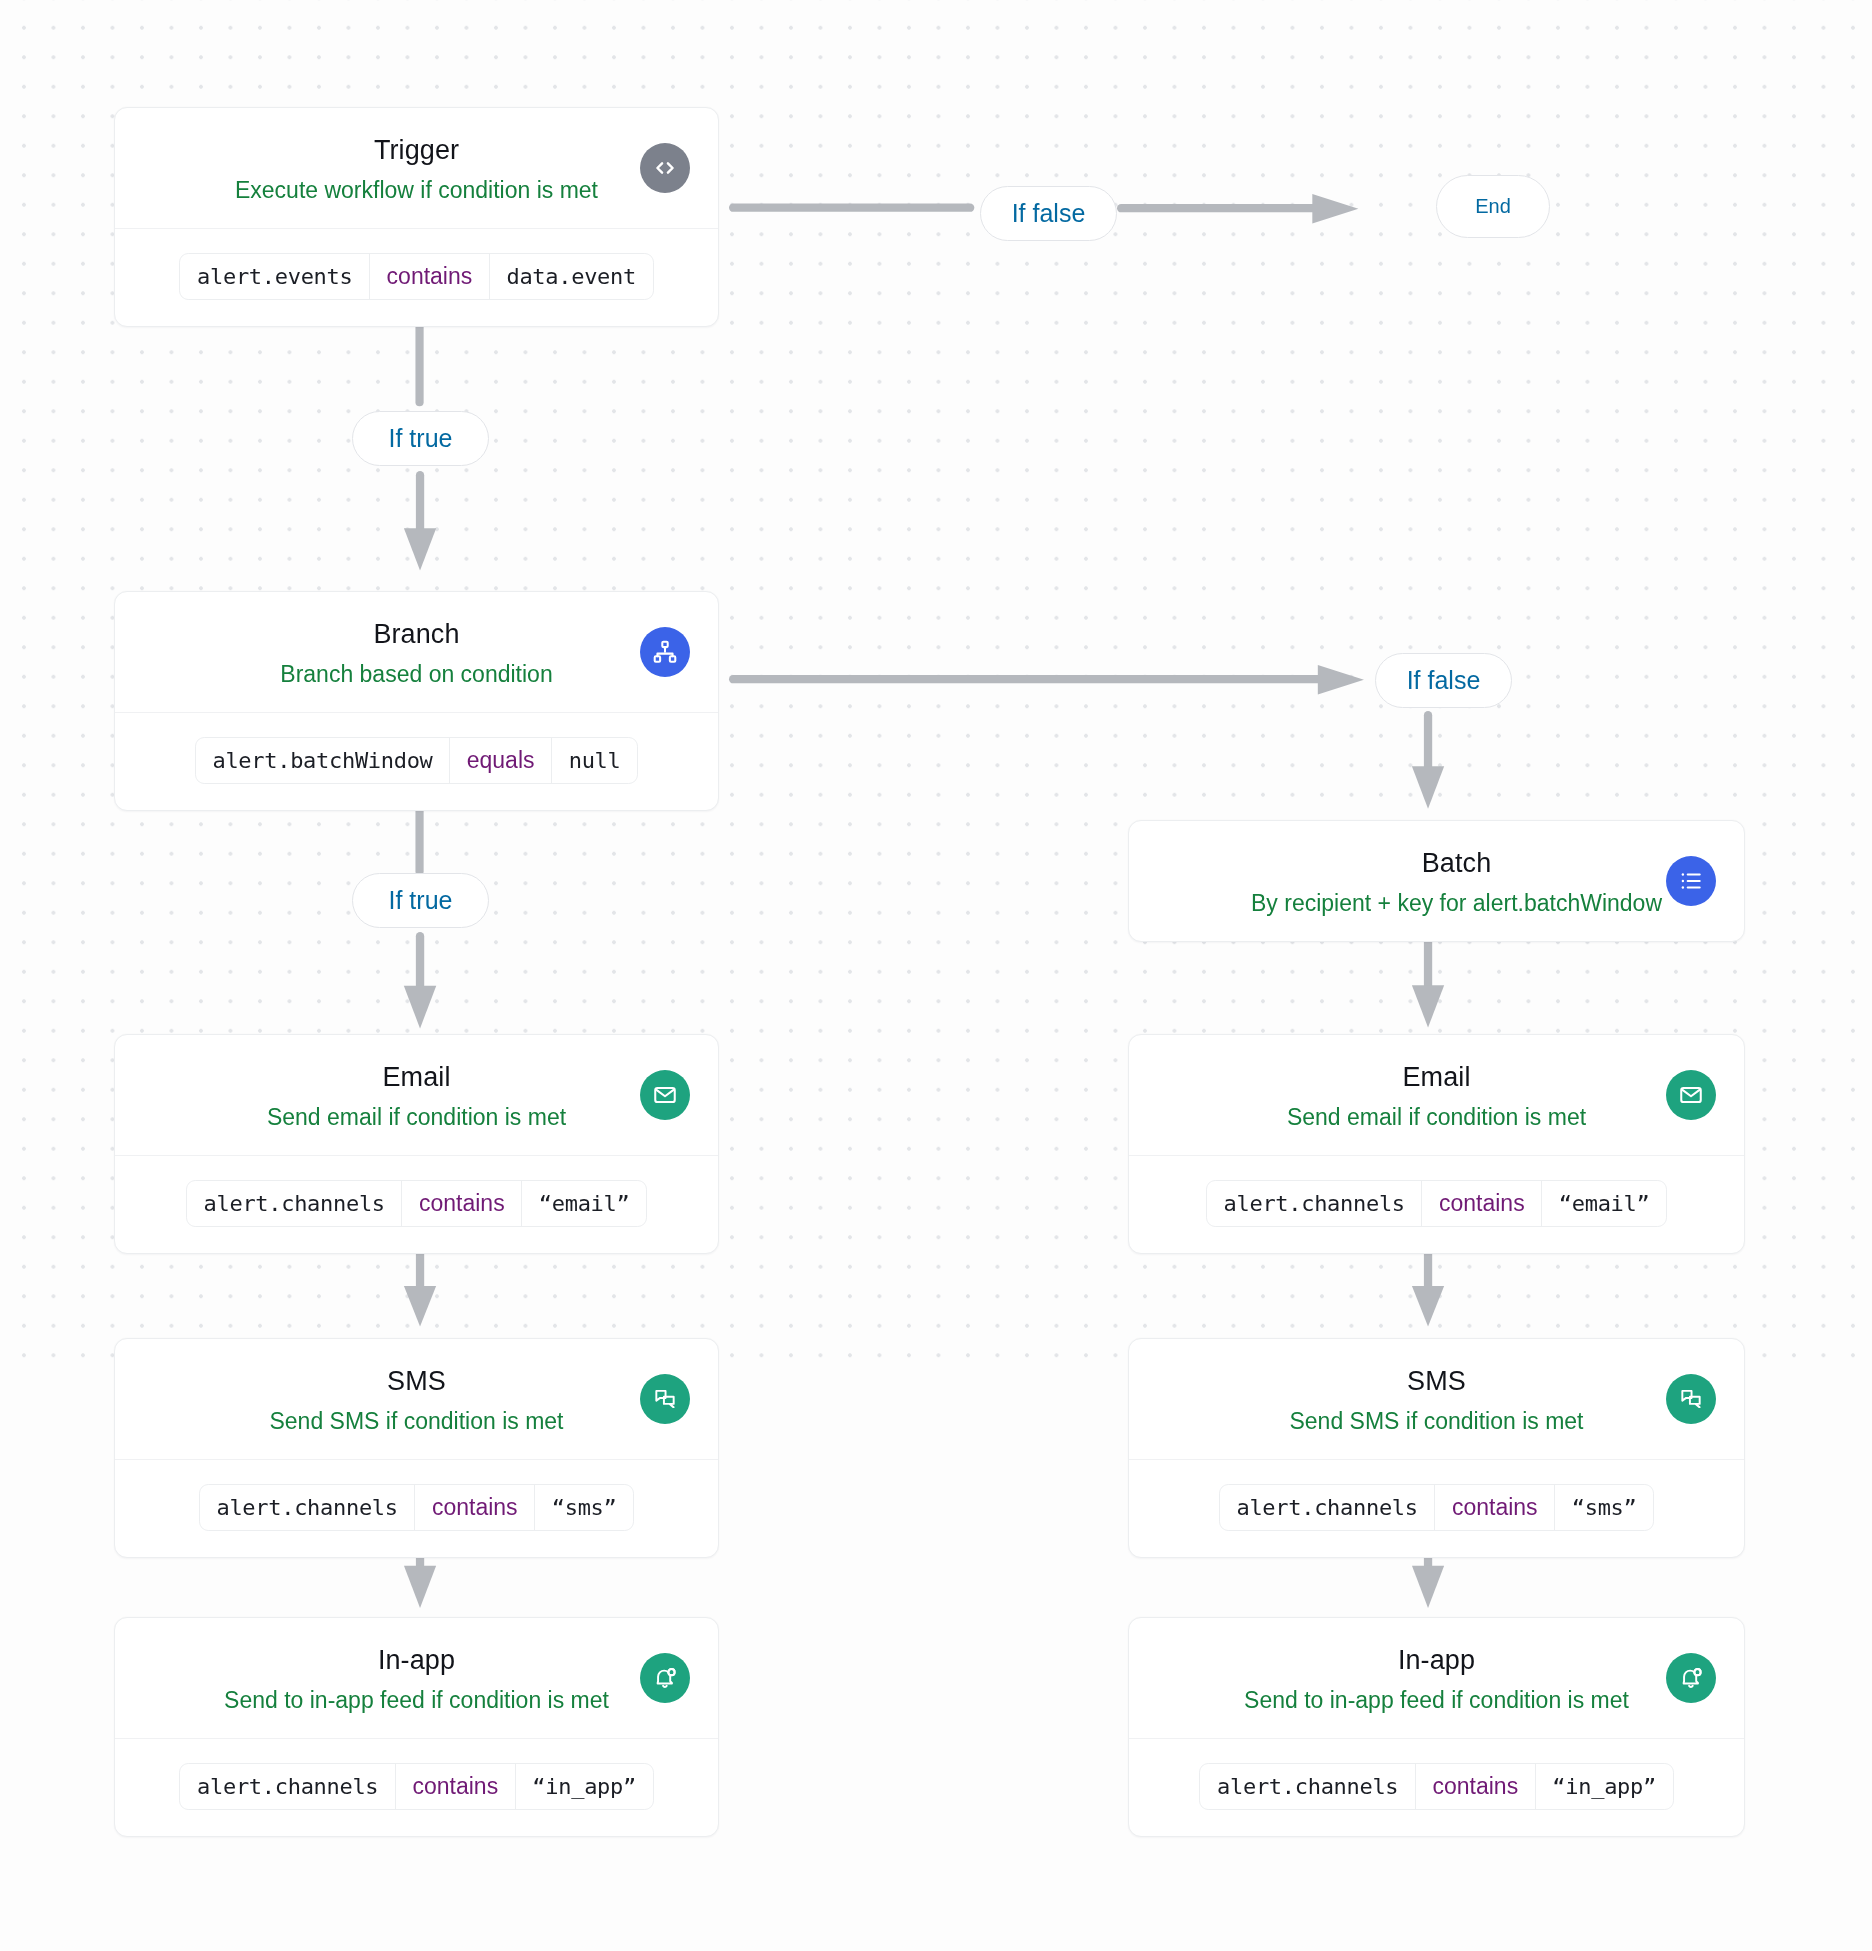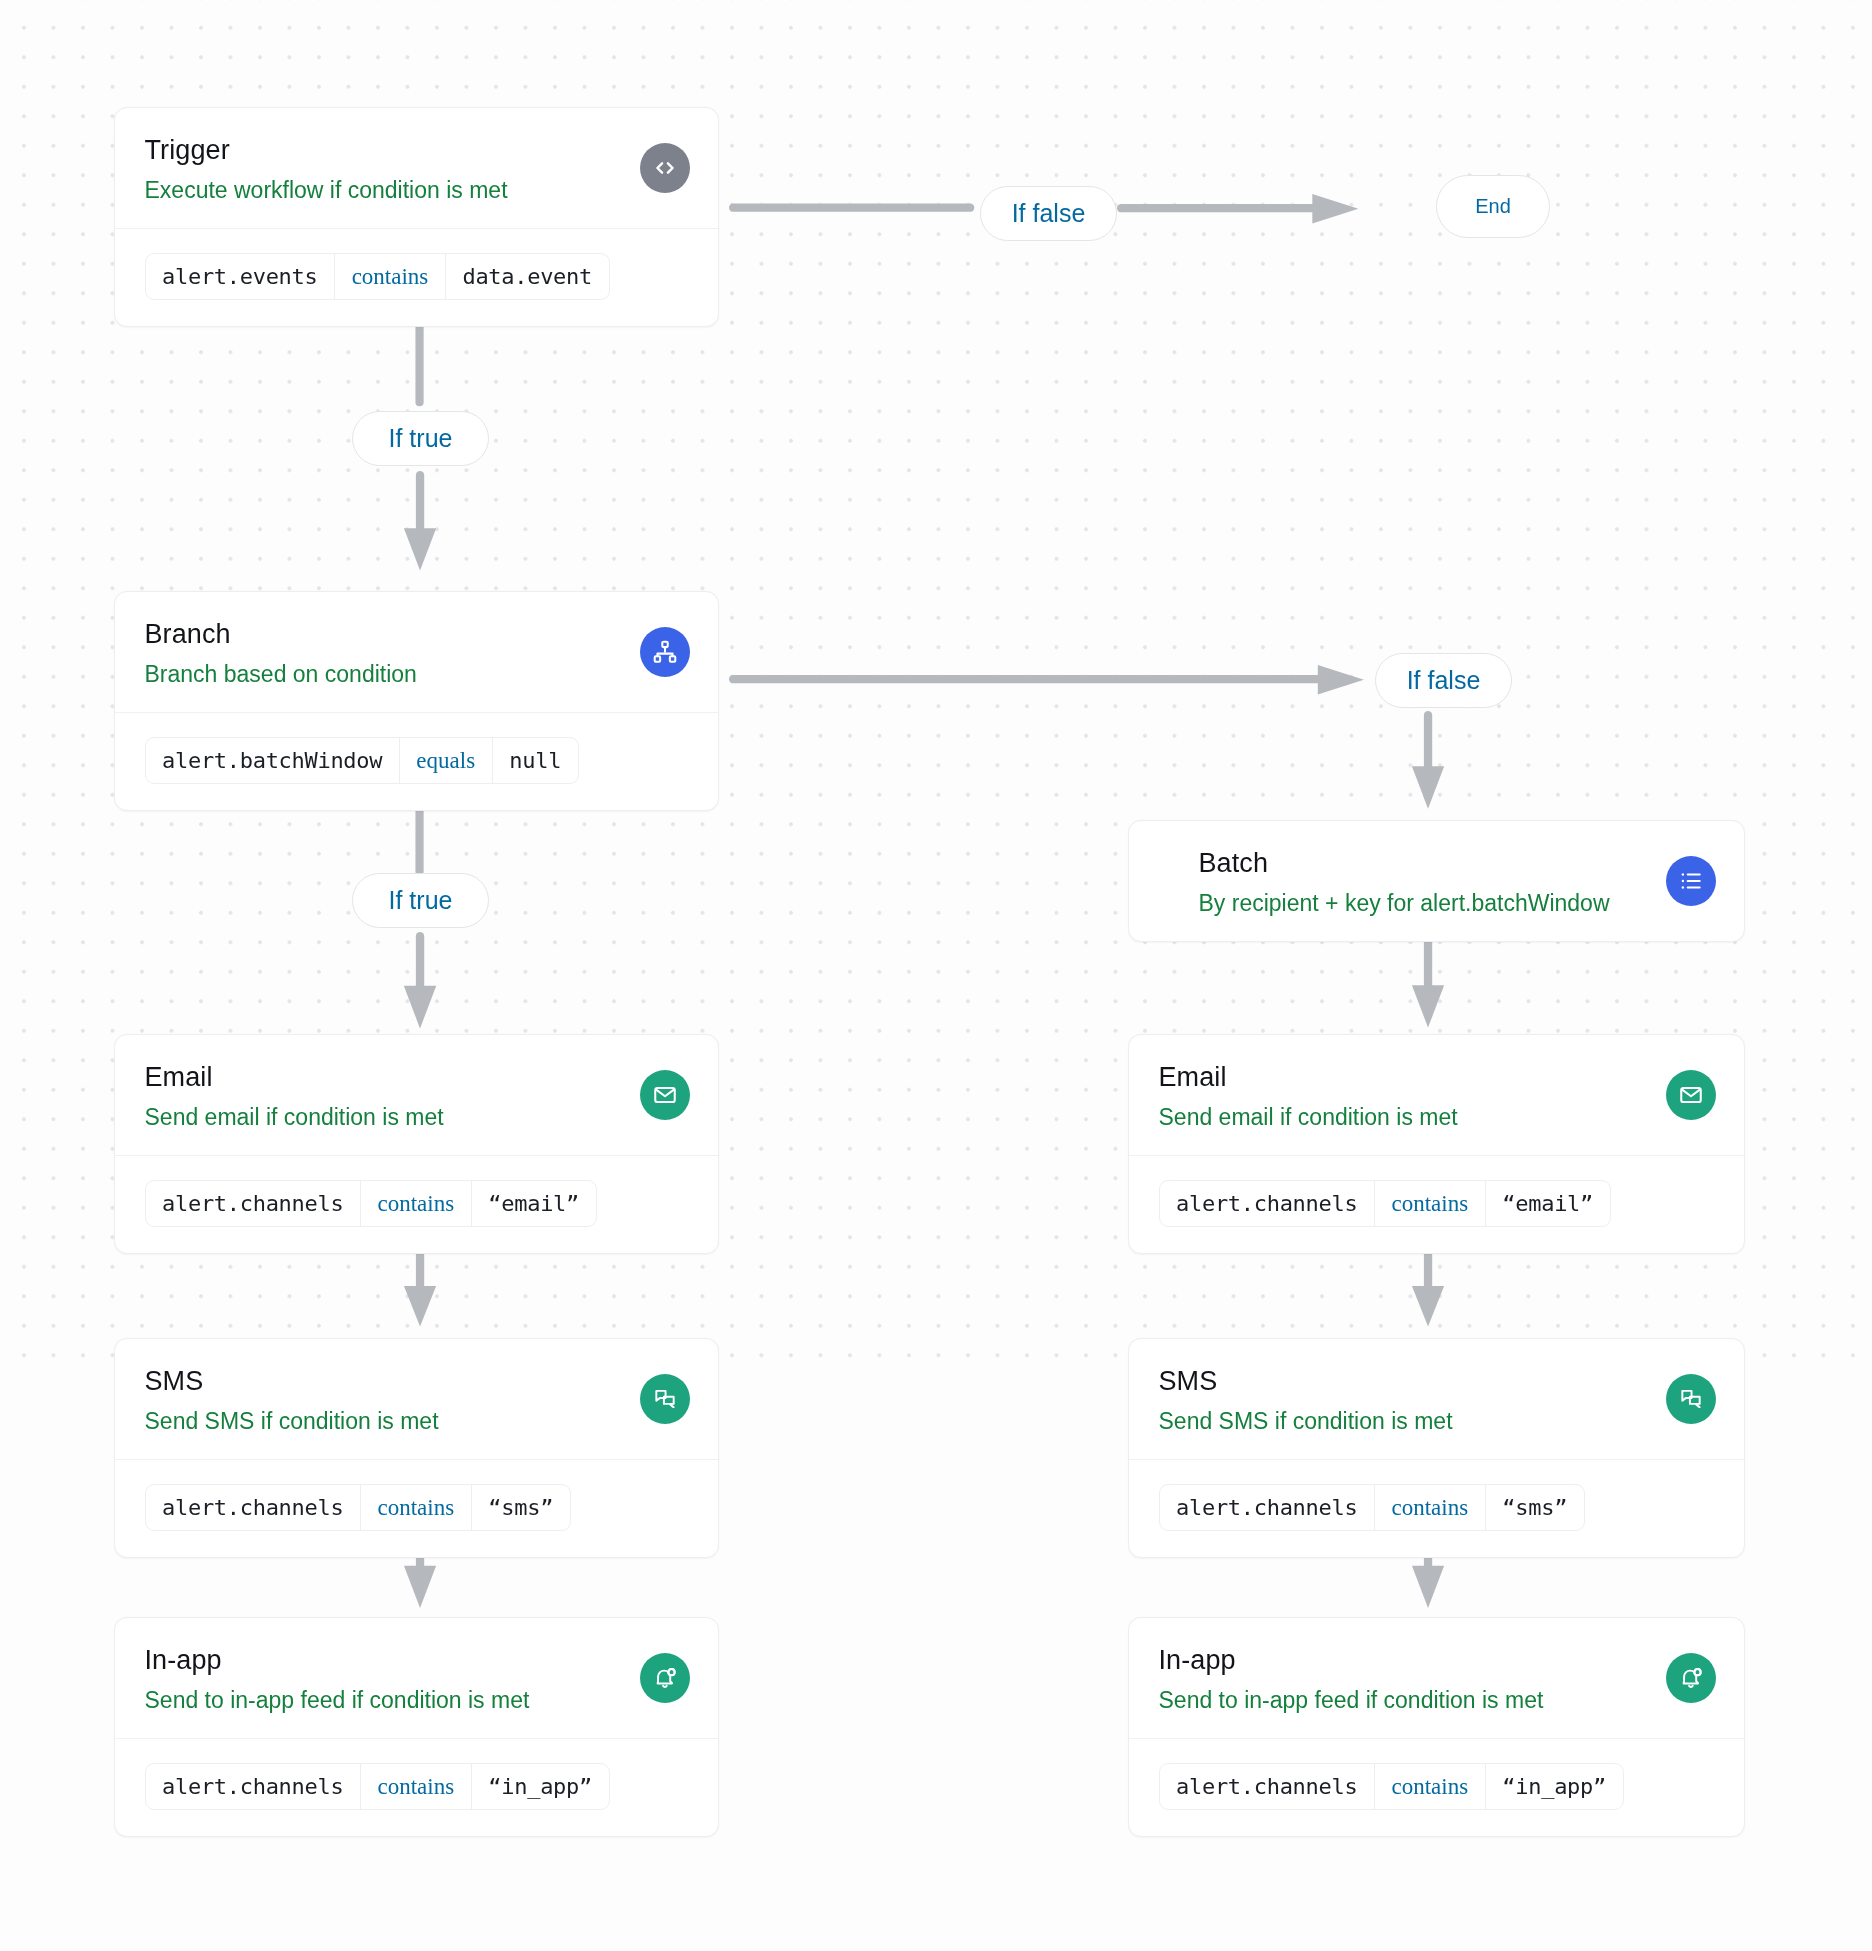--- a/index.html
+++ b/index.html
@@ -11,20 +11,21 @@
     overflow: hidden;
   }
   #canvas {
     position: relative;
     width: 1873px;
     height: 1380px;
     background-color: #fdfdfd;
     background-image: radial-gradient(circle, #e3e5e8 2px, transparent 2.1px);
     background-size: 29.5px 29.5px;
     background-position: 9.2px 13px;
+    text-align: center;
   }
 
   
   .card {
     position: absolute;
     background: #ffffff;
     border: 1.4px solid #eceef0;
     border-radius: 13px;
     box-shadow: 0 0.9px 1.8px rgba(16,24,40,0.04);
     overflow: hidden;
@@ -83,22 +84,22 @@
     line-height: 1;
     white-space: nowrap;
   }
   .cond .operand {
     font-family: "DejaVu Sans Mono", monospace;
     color: #1b1e25;
     font-size: 22px;
     letter-spacing: -0.3px;
   }
   .cond .operator {
-    font-family: Liberation Serif, serif;
-    color: #0369a1;
+    font-family: Liberation Sans, sans-serif;
+    color: #701a75;
     border-left: 1.4px solid #eceef0;
     border-right: 1.4px solid #eceef0;
   }
 
   
   .pill {
     position: absolute;
     display: flex;
     align-items: center;
     justify-content: center;

